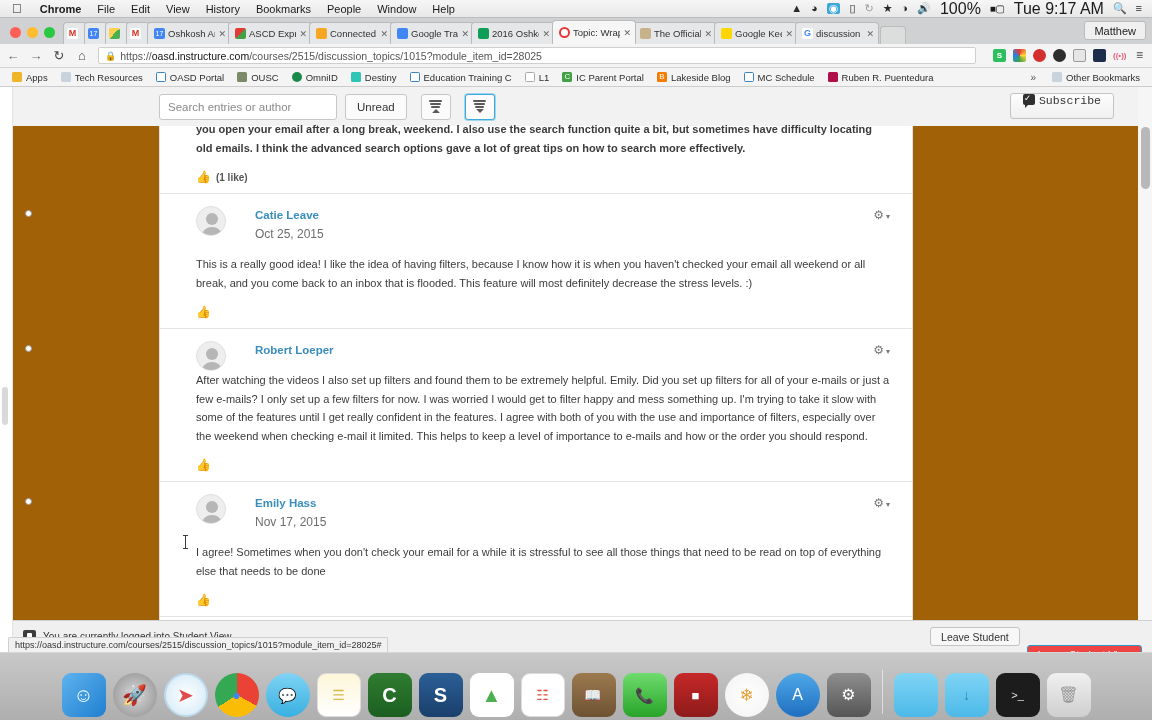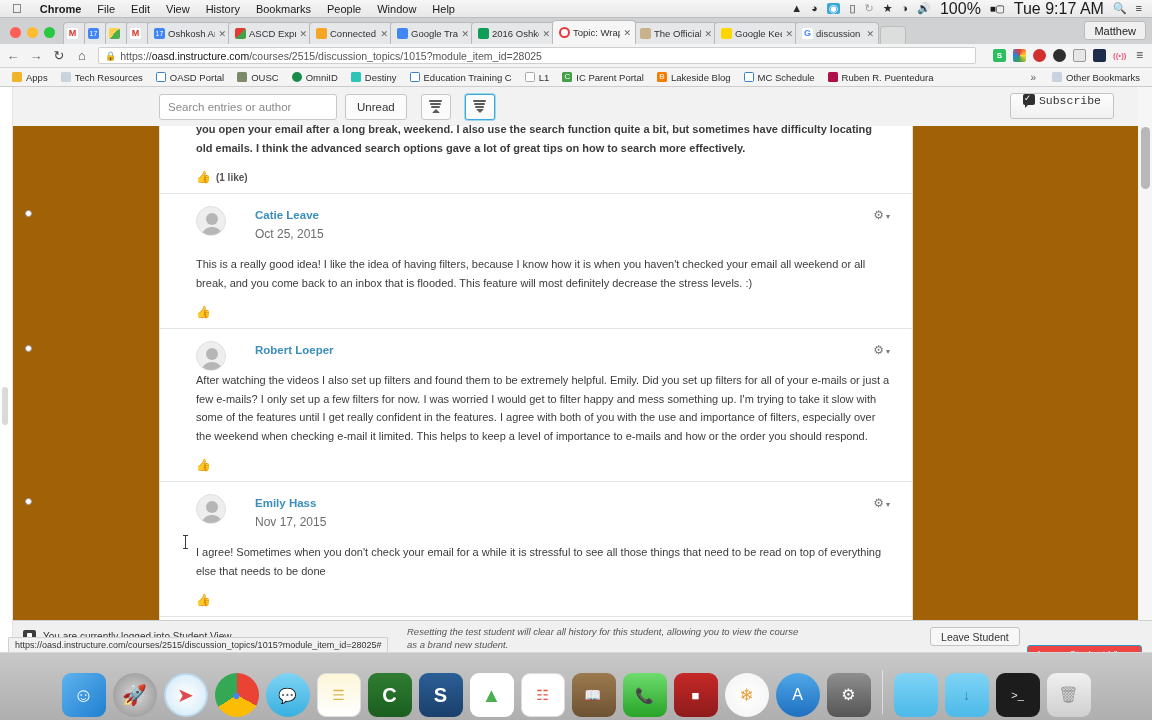--- a/index.html
+++ b/index.html
@@ -477,21 +477,20 @@
 
       <div class="vscroll">
         <div class="vthumb"></div>
       </div>
 
       <div class="studentbar">
         <span class="sv-left">
           <span class="sv-ico"></span>
           <span>You are currently logged into Student View</span>
         </span>
-        <span class="sv-note">Resetting the test student will clear all history for this student, allowing you to view the course as a brand new student.</span>
         <span class="sv-btns">
           <span class="sv-btn sv-reset">Leave Student</span>
           <span class="sv-btn sv-leave">Leave Student View</span>
         </span>
       </div>
 
       <div class="statusbar">https://oasd.instructure.com/courses/2515/discussion_topics/1015?module_item_id=28025#</div>
     </div>
   </div>
 

